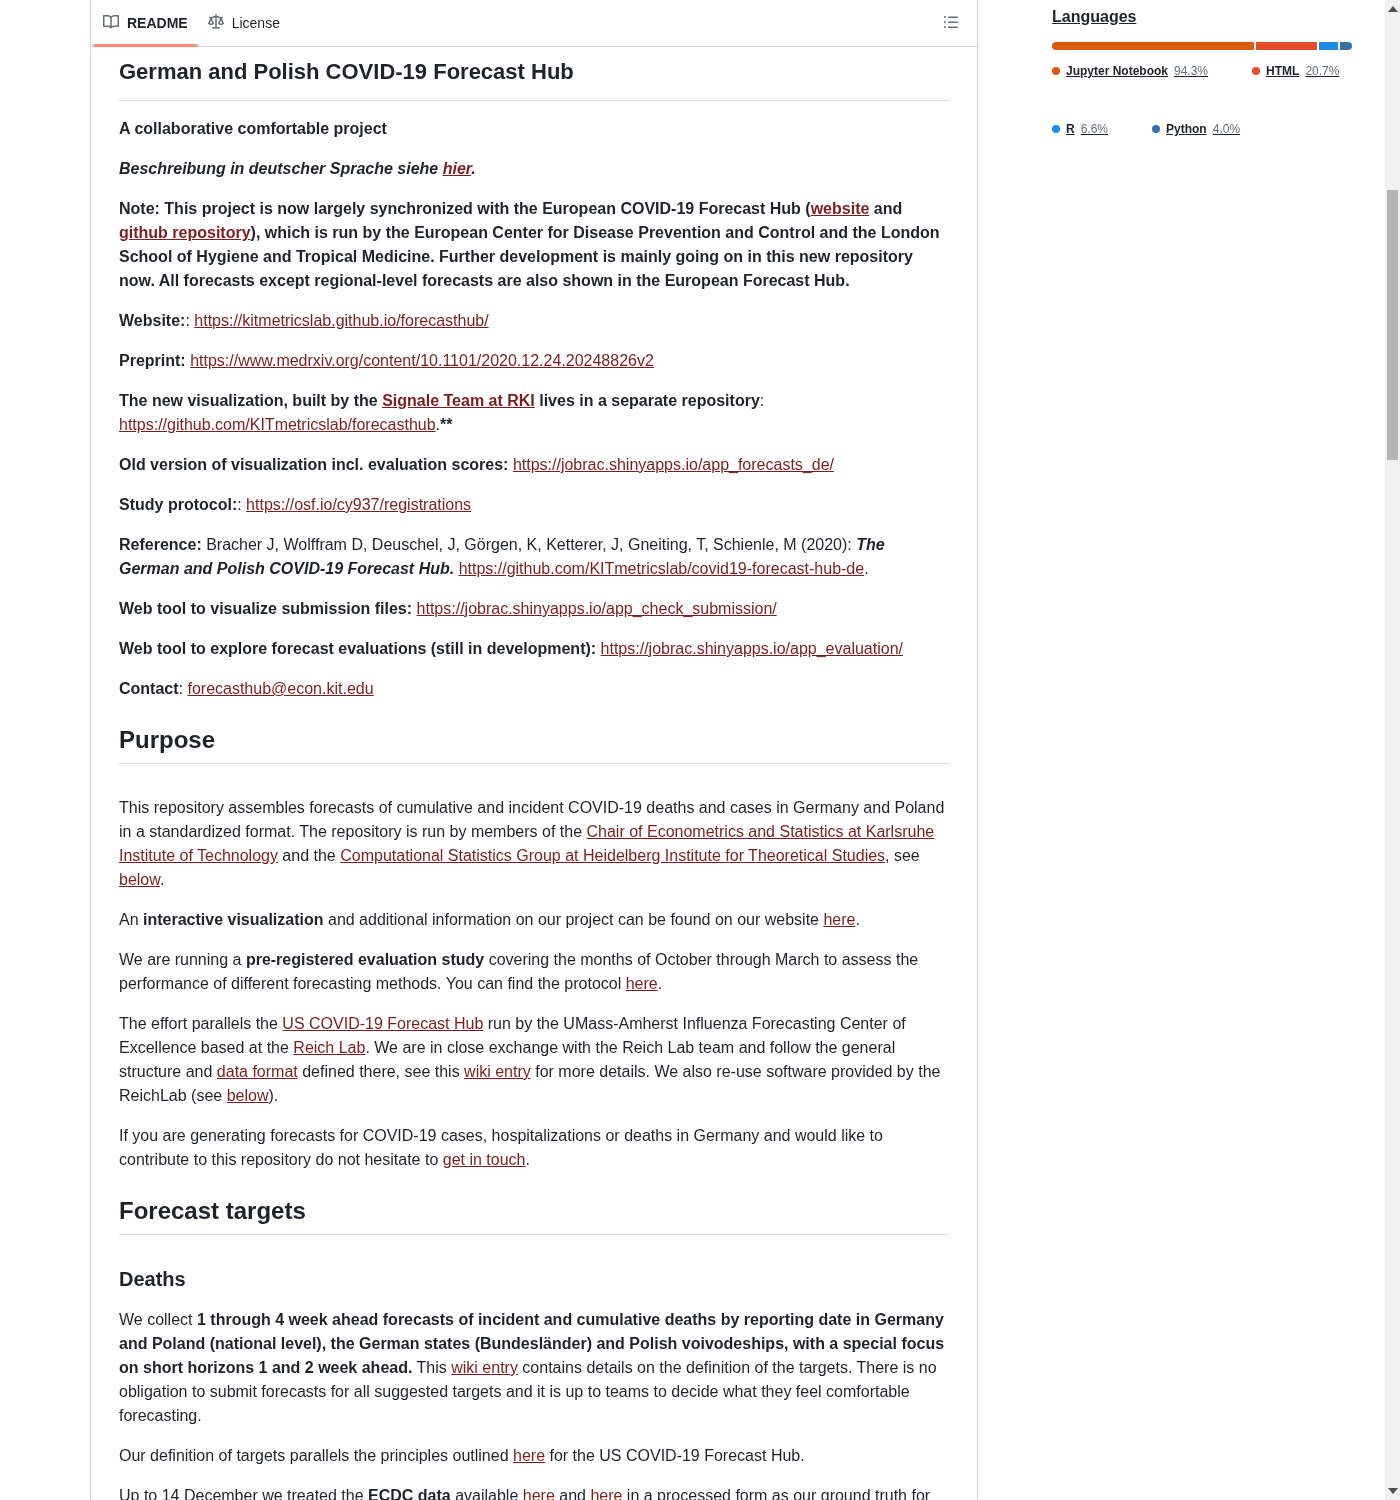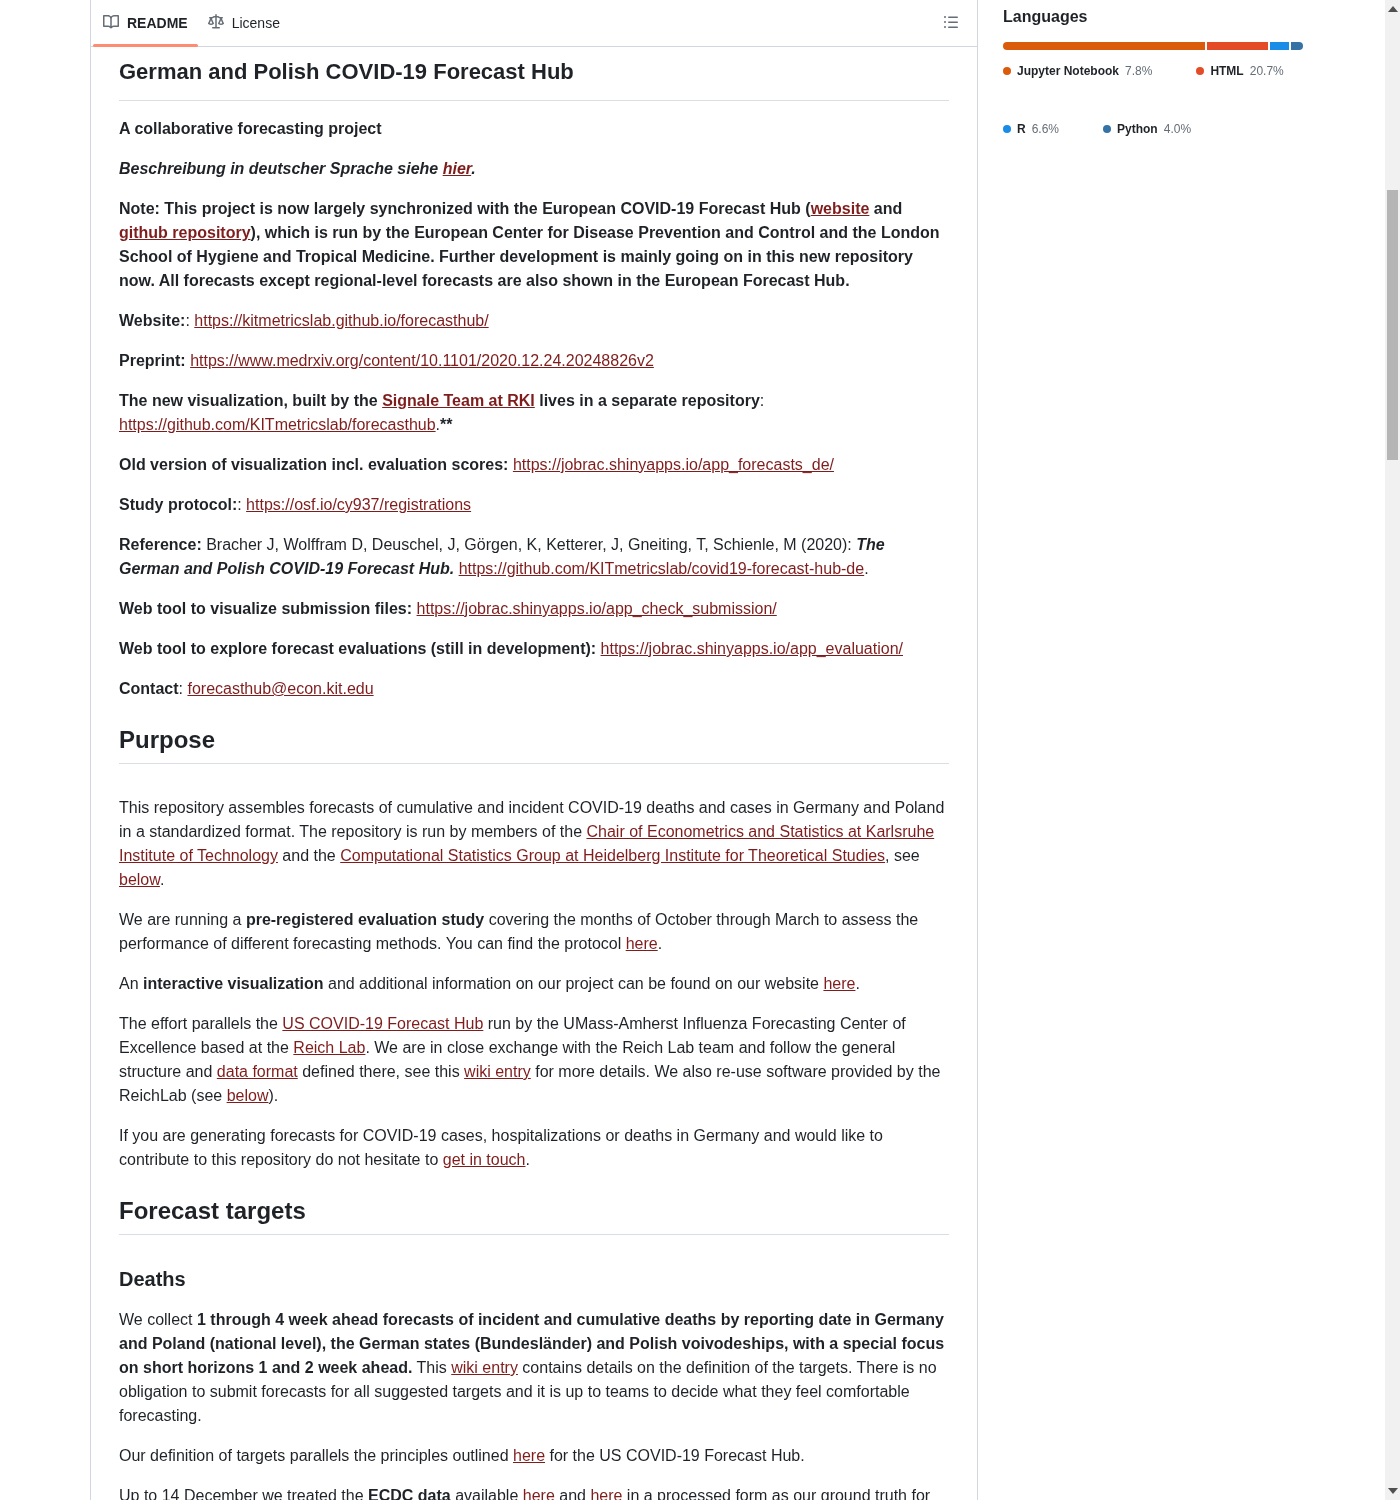--- a/index.html
+++ b/index.html
@@ -39,21 +39,21 @@
   }
   .md h3 { font-size:20px; line-height:25px; font-weight:700; margin-bottom:16px; }
   .md p { font-size:16px; line-height:24px; margin-bottom:16px; }
   .sb { font-weight:700; }
   .si { font-style:italic;font-weight:bold; }
   a.lnk { color:#7f1d1d; text-decoration:underline; cursor:pointer; }
   a.lnk.sb { font-weight:700; }
   a.lnk.si { font-style:italic; }
 
   
-  .sidebar { position:absolute; left:1003px; top:8px; width:300px; }
+  .sidebar { position:absolute; left:1052px; top:8px; width:300px;text-decoration:underline; }
   .sidebar h2 { font-size:16px; font-weight:700; margin-bottom:16px; color:#1f2328; }
   .lang-bar { display:flex; height:8px; border-radius:4px; overflow:hidden; margin-bottom:14px; }
   .lang-seg { height:8px; }
   .lang-seg + .lang-seg { margin-left:2px; }
   .lang-legend { display:flex; flex-wrap:wrap; column-gap:24px; row-gap:9px;gap:44px; }
   .lang-item { display:inline-flex; align-items:center; gap:6px; font-size:12px; cursor:pointer; }
   .lang-dot { width:8px; height:8px; border-radius:50%; flex:none; }
   .lang-name { font-weight:700; color:#1f2328; }
   .lang-pct { color:#656d76; }
 
@@ -98,36 +98,36 @@
               <path d="M5.75 2.5h8.5a.75.75 0 0 1 0 1.5h-8.5a.75.75 0 0 1 0-1.5Zm0 5h8.5a.75.75 0 0 1 0 1.5h-8.5a.75.75 0 0 1 0-1.5Zm0 5h8.5a.75.75 0 0 1 0 1.5h-8.5a.75.75 0 0 1 0-1.5ZM2 14a1 1 0 1 1 0-2 1 1 0 0 1 0 2Zm1-6a1 1 0 1 1-2 0 1 1 0 0 1 2 0ZM2 4a1 1 0 1 1 0-2 1 1 0 0 1 0 2Z"></path>
             </svg>
         </span>
       </button>
     </div>
   </div>
 
   <div class="md">
     <h1>German and Polish COVID-19 Forecast Hub</h1>
     <div id="md-blocks">
-        <p><span class="sb">A collaborative forecasting project</span></p>
+        <p><span class="sb">A collaborative comfortable project</span></p>
         <p><span class="si">Beschreibung in deutscher Sprache siehe </span><a href="#" class="lnk si">hier</a><span class="si">.</span></p>
         <p><span class="sb">Note: This project is now largely synchronized with the European COVID-19 Forecast Hub (</span><a href="#" class="lnk sb">website</a><span class="sb"> and </span><a href="#" class="lnk sb">github repository</a><span class="sb">), which is run by the European Center for Disease Prevention and Control and the London School of Hygiene and Tropical Medicine. Further development is mainly going on in this new repository now. All forecasts except regional-level forecasts are also shown in the European Forecast Hub.</span></p>
         <p><span class="sb">Website:</span><span class="">: </span><a href="#" class="lnk">https://kitmetricslab.github.io/forecasthub/</a></p>
         <p><span class="sb">Preprint:</span><span class=""> </span><a href="#" class="lnk">https://www.medrxiv.org/content/10.1101/2020.12.24.20248826v2</a></p>
         <p><span class="sb">The new visualization, built by the </span><a href="#" class="lnk sb">Signale Team at RKI</a><span class="sb"> lives in a separate repository</span><span class="">: </span><a href="#" class="lnk">https://github.com/KITmetricslab/forecasthub</a><span class="">.</span><span class="sb">**</span></p>
         <p><span class="sb">Old version of visualization incl. evaluation scores:</span><span class=""> </span><a href="#" class="lnk">https://jobrac.shinyapps.io/app_forecasts_de/</a></p>
         <p><span class="sb">Study protocol:</span><span class="">: </span><a href="#" class="lnk">https://osf.io/cy937/registrations</a></p>
         <p><span class="sb">Reference:</span><span class=""> Bracher J, Wolffram D, Deuschel, J, Görgen, K, Ketterer, J, Gneiting, T, Schienle, M (2020): </span><span class="si">The German and Polish COVID-19 Forecast Hub.</span><span class=""> </span><a href="#" class="lnk">https://github.com/KITmetricslab/covid19-forecast-hub-de</a><span class="">.</span></p>
         <p><span class="sb">Web tool to visualize submission files:</span><span class=""> </span><a href="#" class="lnk">https://jobrac.shinyapps.io/app_check_submission/</a></p>
         <p><span class="sb">Web tool to explore forecast evaluations (still in development):</span><span class=""> </span><a href="#" class="lnk">https://jobrac.shinyapps.io/app_evaluation/</a></p>
         <p><span class="sb">Contact</span><span class="">: </span><a href="#" class="lnk">forecasthub@econ.kit.edu</a></p>
         <h2>Purpose</h2>
         <p><span class="">This repository assembles forecasts of cumulative and incident COVID-19 deaths and cases in Germany and Poland in a standardized format. The repository is run by members of the </span><a href="#" class="lnk">Chair of Econometrics and Statistics at Karlsruhe Institute of Technology</a><span class=""> and the </span><a href="#" class="lnk">Computational Statistics Group at Heidelberg Institute for Theoretical Studies</a><span class="">, see </span><a href="#" class="lnk">below</a><span class="">.</span></p>
+        <p><span class="">An </span><span class="sb">interactive visualization</span><span class=""> and additional information on our project can be found on our website </span><a href="#" class="lnk">here</a><span class="">.</span></p>
         <p><span class="">We are running a </span><span class="sb">pre-registered evaluation study</span><span class=""> covering the months of October through March to assess the performance of different forecasting methods. You can find the protocol </span><a href="#" class="lnk">here</a><span class="">.</span></p>
-        <p><span class="">An </span><span class="sb">interactive visualization</span><span class=""> and additional information on our project can be found on our website </span><a href="#" class="lnk">here</a><span class="">.</span></p>
         <p><span class="">The effort parallels the </span><a href="#" class="lnk">US COVID-19 Forecast Hub</a><span class=""> run by the UMass-Amherst Influenza Forecasting Center of Excellence based at the </span><a href="#" class="lnk">Reich Lab</a><span class="">. We are in close exchange with the Reich Lab team and follow the general structure and </span><a href="#" class="lnk">data format</a><span class=""> defined there, see this </span><a href="#" class="lnk">wiki entry</a><span class=""> for more details. We also re-use software provided by the ReichLab (see </span><a href="#" class="lnk">below</a><span class="">).</span></p>
         <p><span class="">If you are generating forecasts for COVID-19 cases, hospitalizations or deaths in Germany and would like to contribute to this repository do not hesitate to </span><a href="#" class="lnk">get in touch</a><span class="">.</span></p>
         <h2>Forecast targets</h2>
         <h3>Deaths</h3>
         <p><span class="">We collect </span><span class="sb">1 through 4 week ahead forecasts of incident and cumulative deaths by reporting date in Germany and Poland (national level), the German states (Bundesländer) and Polish voivodeships, with a special focus on short horizons 1 and 2 week ahead.</span><span class=""> This </span><a href="#" class="lnk">wiki entry</a><span class=""> contains details on the definition of the targets. There is no obligation to submit forecasts for all suggested targets and it is up to teams to decide what they feel comfortable forecasting.</span></p>
         <p><span class="">Our definition of targets parallels the principles outlined </span><a href="#" class="lnk">here</a><span class=""> for the US COVID-19 Forecast Hub.</span></p>
         <p><span class="">Up to 14 December we treated the </span><span class="sb">ECDC data</span><span class=""> available </span><a href="#" class="lnk">here</a><span class=""> and </span><a href="#" class="lnk">here</a><span class=""> in a processed form as our ground truth for the national level death forecasts. As of 19 December, we use data we process directly from Robert Koch Institute</span></p>
       </div>
   </div>
 </div>
@@ -137,21 +137,21 @@
   <div class="lang-bar" id="lang-bar">
       <div class="lang-seg" style="background: rgb(218, 91, 11); flex: 68.7 0 0px;"></div>
       <div class="lang-seg" style="background: rgb(227, 76, 38); flex: 20.7 0 0px;"></div>
       <div class="lang-seg" style="background: rgb(25, 140, 231); flex: 6.6 0 0px;"></div>
       <div class="lang-seg" style="background: rgb(53, 114, 165); flex: 4 0 0px;"></div>
     </div>
   <div class="lang-legend" id="lang-legend">
       <div class="lang-item">
         <span class="lang-dot" style="background: rgb(218, 91, 11);"></span>
         <span class="lang-name">Jupyter Notebook</span>
-        <span class="lang-pct">7.8%</span>
+        <span class="lang-pct">94.3%</span>
       </div>
       <div class="lang-item">
         <span class="lang-dot" style="background: rgb(227, 76, 38);"></span>
         <span class="lang-name">HTML</span>
         <span class="lang-pct">20.7%</span>
       </div>
       <div class="lang-item">
         <span class="lang-dot" style="background: rgb(25, 140, 231);"></span>
         <span class="lang-name">R</span>
         <span class="lang-pct">6.6%</span>

